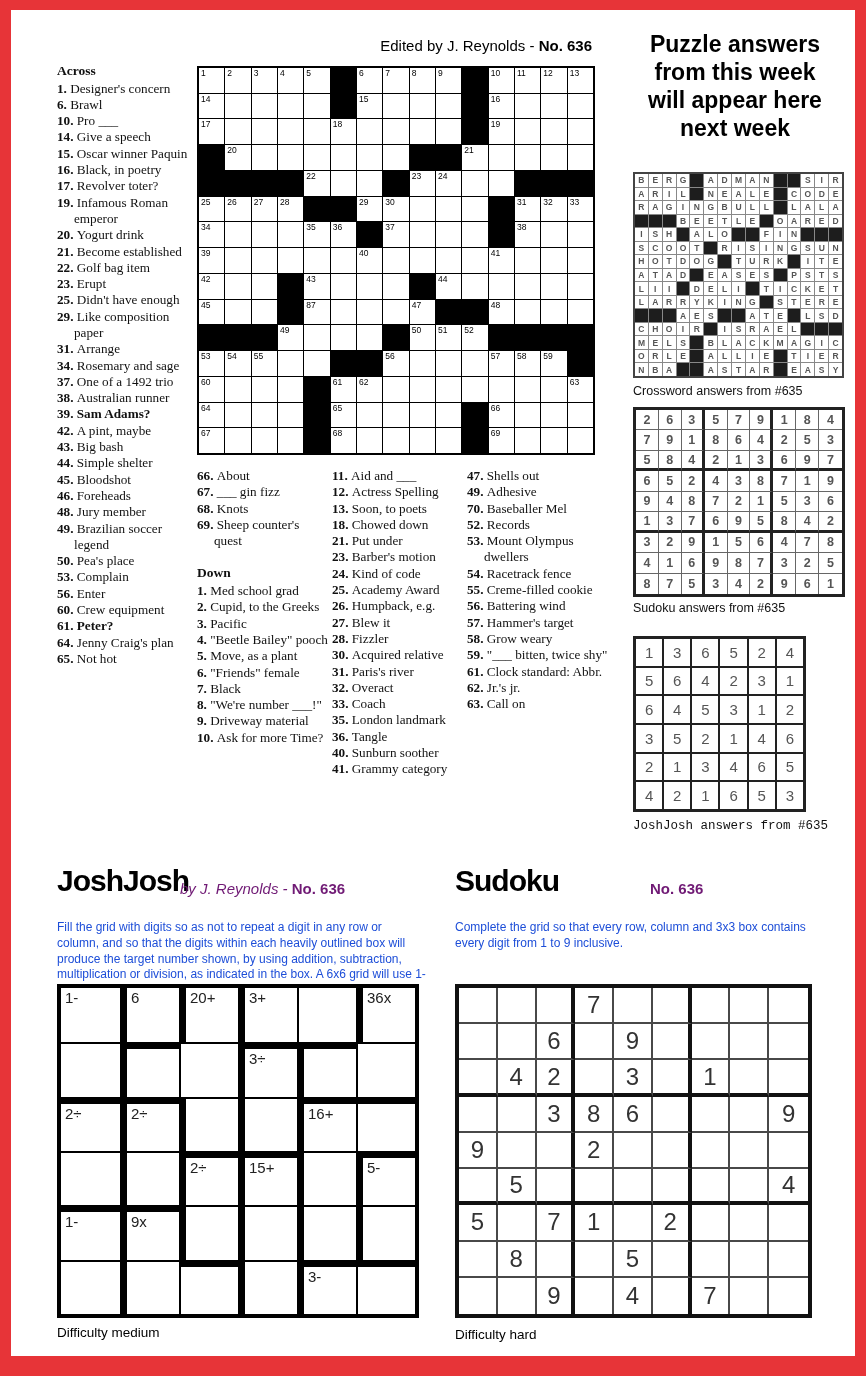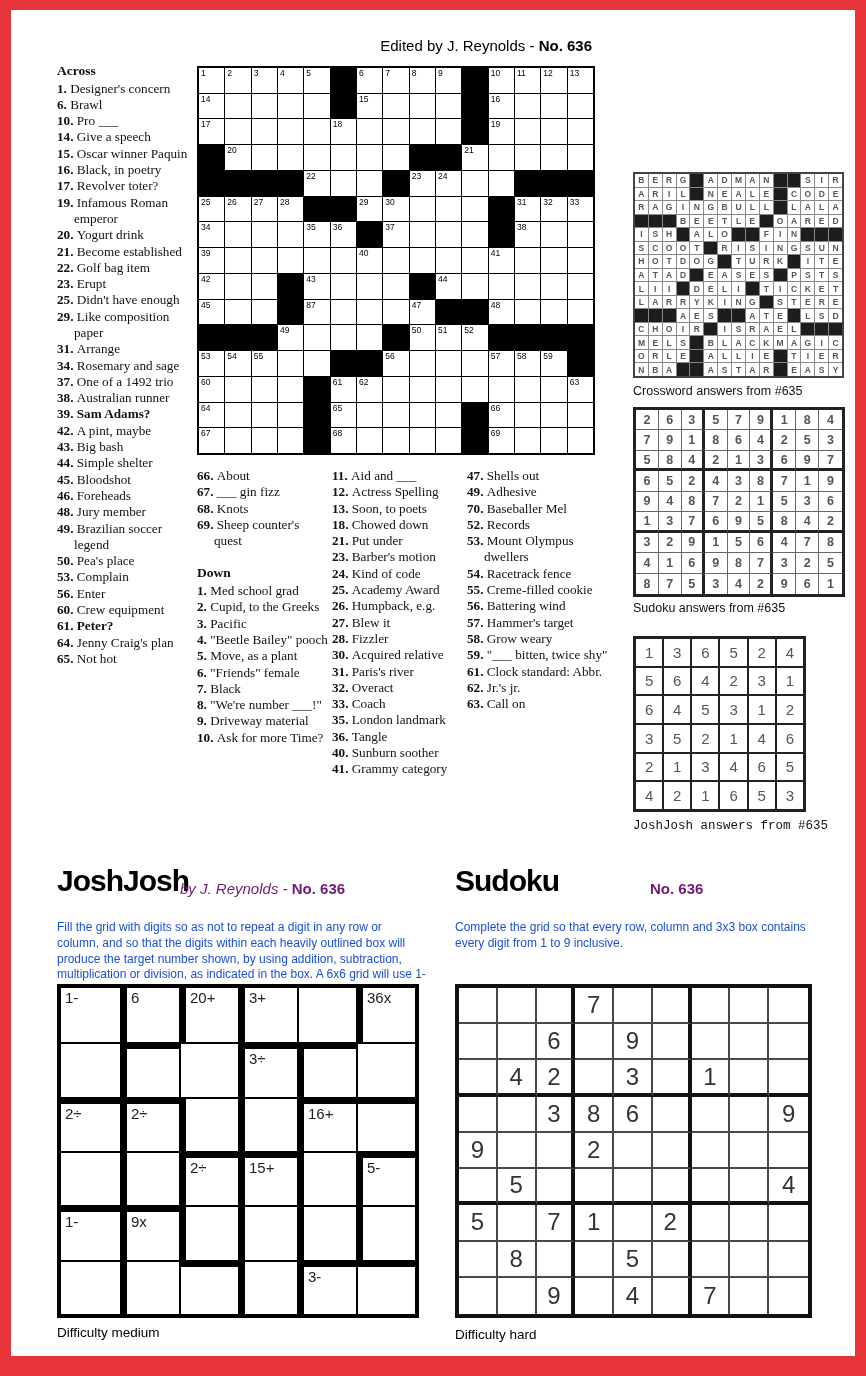--- a/index.html
+++ b/index.html
@@ -577,20 +577,24 @@
         <div class="clue"><b>56. </b>Battering wind</div>
         <div class="clue"><b>57. </b>Hammer's target</div>
         <div class="clue"><b>58. </b>Grow weary</div>
         <div class="clue"><b>59. </b>"___ bitten, twice shy"</div>
         <div class="clue"><b>61. </b>Clock standard: Abbr.</div>
         <div class="clue"><b>62. </b>Jr.'s jr.</div>
         <div class="clue"><b>63. </b>Call on</div>
       </div>
   </div>
 
+  <div class="answers-heading">Puzzle answers
+from this week
+will appear here
+next week</div>
   <div class="ans-grid">
       <div class="ans-cell">B</div>
       <div class="ans-cell">E</div>
       <div class="ans-cell">R</div>
       <div class="ans-cell">G</div>
       <div class="ans-cell black"></div>
       <div class="ans-cell">A</div>
       <div class="ans-cell">D</div>
       <div class="ans-cell">M</div>
       <div class="ans-cell">A</div>

